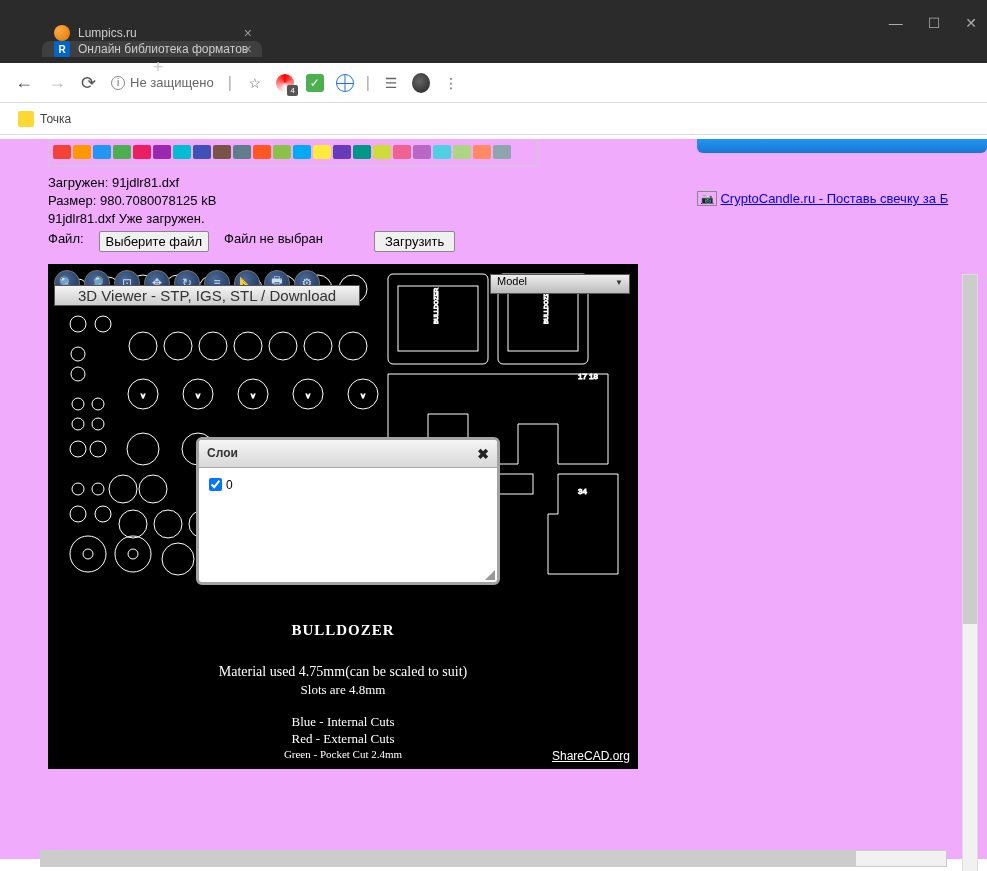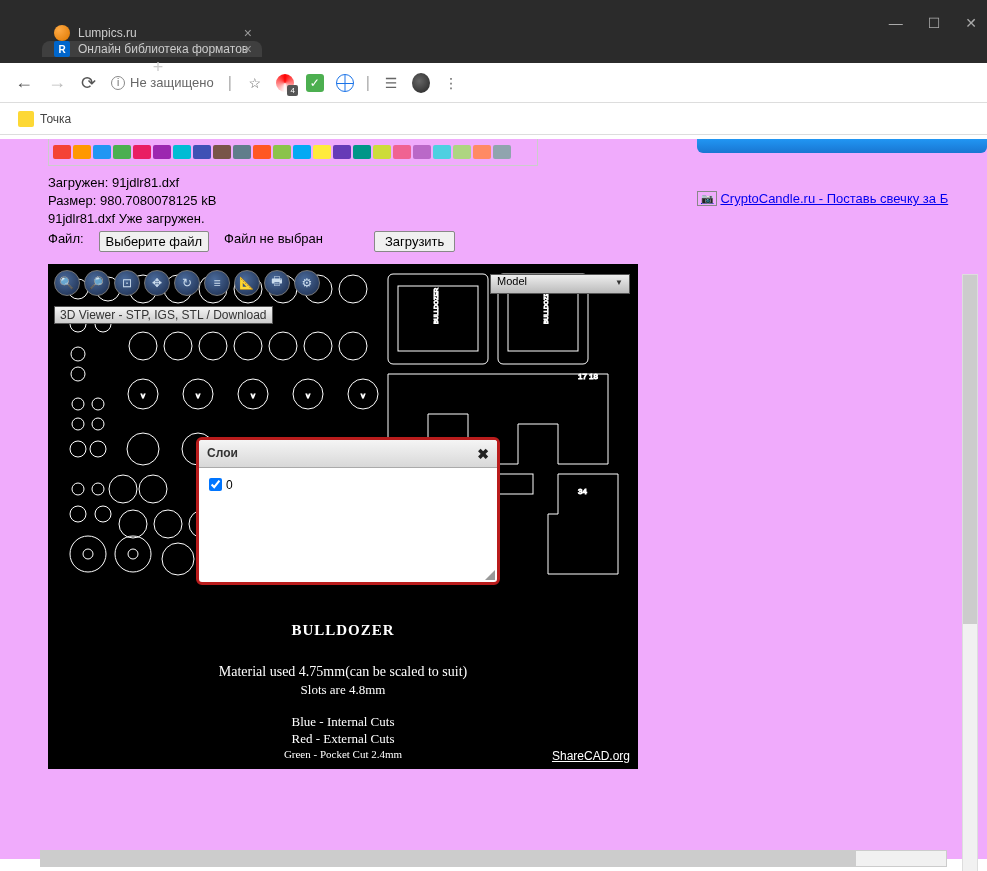--- a/index.html
+++ b/index.html
@@ -54,35 +54,35 @@
 .blue-banner { height:14px; background: linear-gradient(#2196f3, #1976d2); border-bottom-left-radius:6px; border-bottom-right-radius:6px;}
 .crypto-link { display:flex; align-items:flex-start; margin-top:38px; color:#0000ee; text-decoration:underline; font-size:13px;}
 .crypto-link .img-placeholder { border:1px solid #888; padding:1px 3px; margin-right:3px; font-size:10px; color:#333; text-decoration:none;}
 
 
 .cad-viewer { width:590px; height:505px; background:#000; margin-top:12px; position:relative; overflow:hidden;}
 .cad-toolbar { position:absolute; top:6px; left:6px; display:flex; gap:4px; z-index:5;}
 .cad-tbtn { width:26px; height:26px; border:1px solid #777; border-radius:50%; background: radial-gradient(circle at 40% 35%, #4a6a9a, #1a2a4a); display:flex; align-items:center; justify-content:center; color:#cde; font-size:12px;}
 .model-select { position:absolute; top:10px; right:8px; width:140px; height:20px; background: linear-gradient(#eee,#bbb); border:1px solid #555; font-size:11px; padding-left:6px; z-index:5;}
 .model-select::after { content:"▼"; position:absolute; right:6px; top:3px; font-size:8px; color:#333;}
-.viewer-links { position:absolute; top:42px; left:6px; background: linear-gradient(#f5f5f5,#ccc); border:1px solid #555; font-size:12px; padding:1px 5px; color:#333; z-index:5;}
+.viewer-links { position:absolute; top:21px; left:6px; background: linear-gradient(#f5f5f5,#ccc); border:1px solid #555; font-size:15px; padding:1px 23px; color:#333; z-index:5;}
 .sharecad-link { position:absolute; bottom:6px; right:8px; color:#fff; text-decoration:underline; font-size:12px; z-index:5;}
 .cad-text { position:absolute; color:#fff; font-family: 'Times New Roman', serif; text-align:center; width:100%; }
 .cad-title { top:358px; font-weight:bold; letter-spacing:1px; font-size:15px;}
 .cad-line1 { top:400px; font-size:14px;}
 .cad-line2 { top:418px; font-size:13px;}
 .cad-line3 { top:450px; font-size:13px;}
 .cad-line4 { top:467px; font-size:13px;}
 .cad-line5 { top:484px; font-size:11px;}
 
 
 .cad-shapes { position:absolute; top:0; left:0; width:100%; height:350px; }
 
 
-.layers-dialog { position:absolute; top:173px; left:148px; width:304px; height:148px; background:#fff; border:3px solid #b91c1c; border-radius:6px; z-index:20; overflow:hidden;}
+.layers-dialog { position:absolute; top:173px; left:148px; width:304px; height:148px; background:#fff; border:3px solid #a3a3a3; border-radius:6px; z-index:20; overflow:hidden;}
 .layers-header { background: linear-gradient(#f5f5f5, #d8d8d8); height:28px; border-bottom:1px solid #aaa; display:flex; align-items:center; padding:0 8px; font-size:12px; font-weight:bold; color:#333;}
 .layers-close { position:absolute; right:8px; top:6px; font-size:14px; color:#222; font-weight:bold; cursor:pointer;}
 .layers-body { padding:10px 10px; font-size:12px; position:relative; height:calc(100% - 28px);}
 .layers-body label { display:flex; align-items:center; gap:4px;}
 .resize-handle { position:absolute; right:2px; bottom:2px; width:12px; height:12px; }
 .resize-handle::before { content:""; position:absolute; right:0; bottom:0; width:0; height:0; border-right:10px solid #999; border-top:10px solid transparent; }
 
 
 .hscroll { position:absolute; bottom:0; left:3px; right:3px; height:17px; background:#f1f1f1; border:1px solid #ccc;}
 .hscroll-thumb { position:absolute; left:0; top:0; height:100%; width:90%; background:#ccc; }

